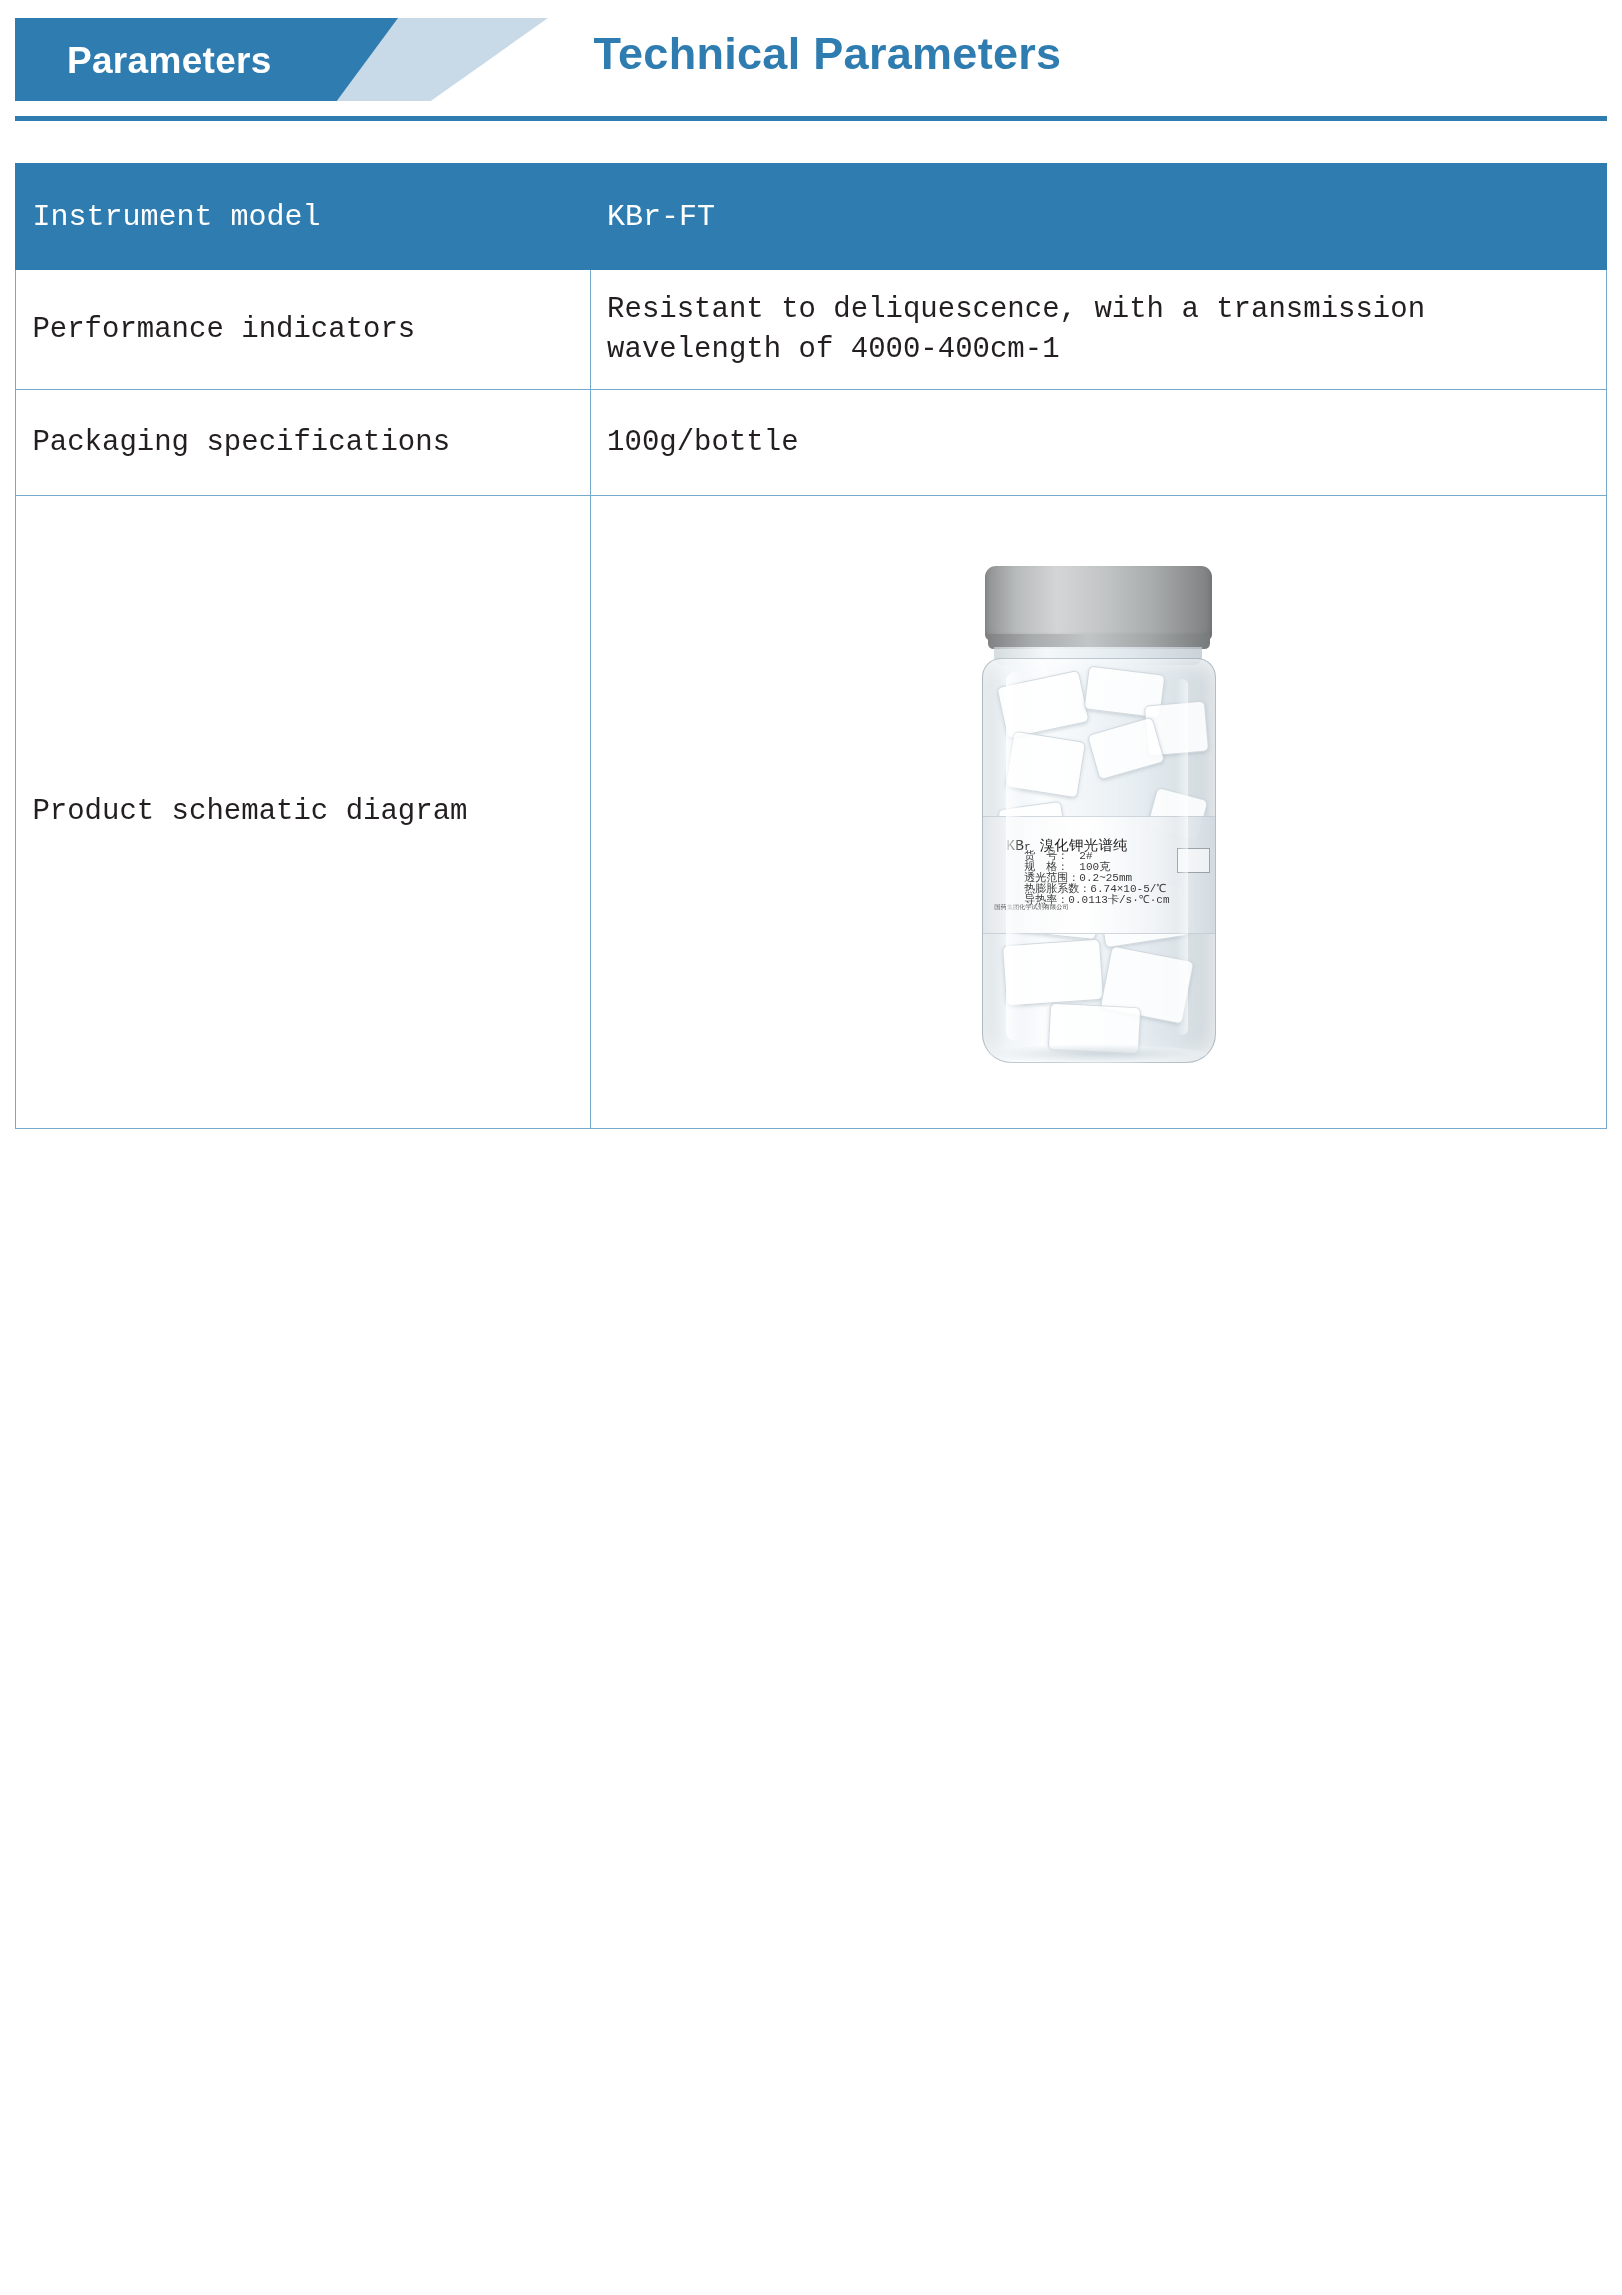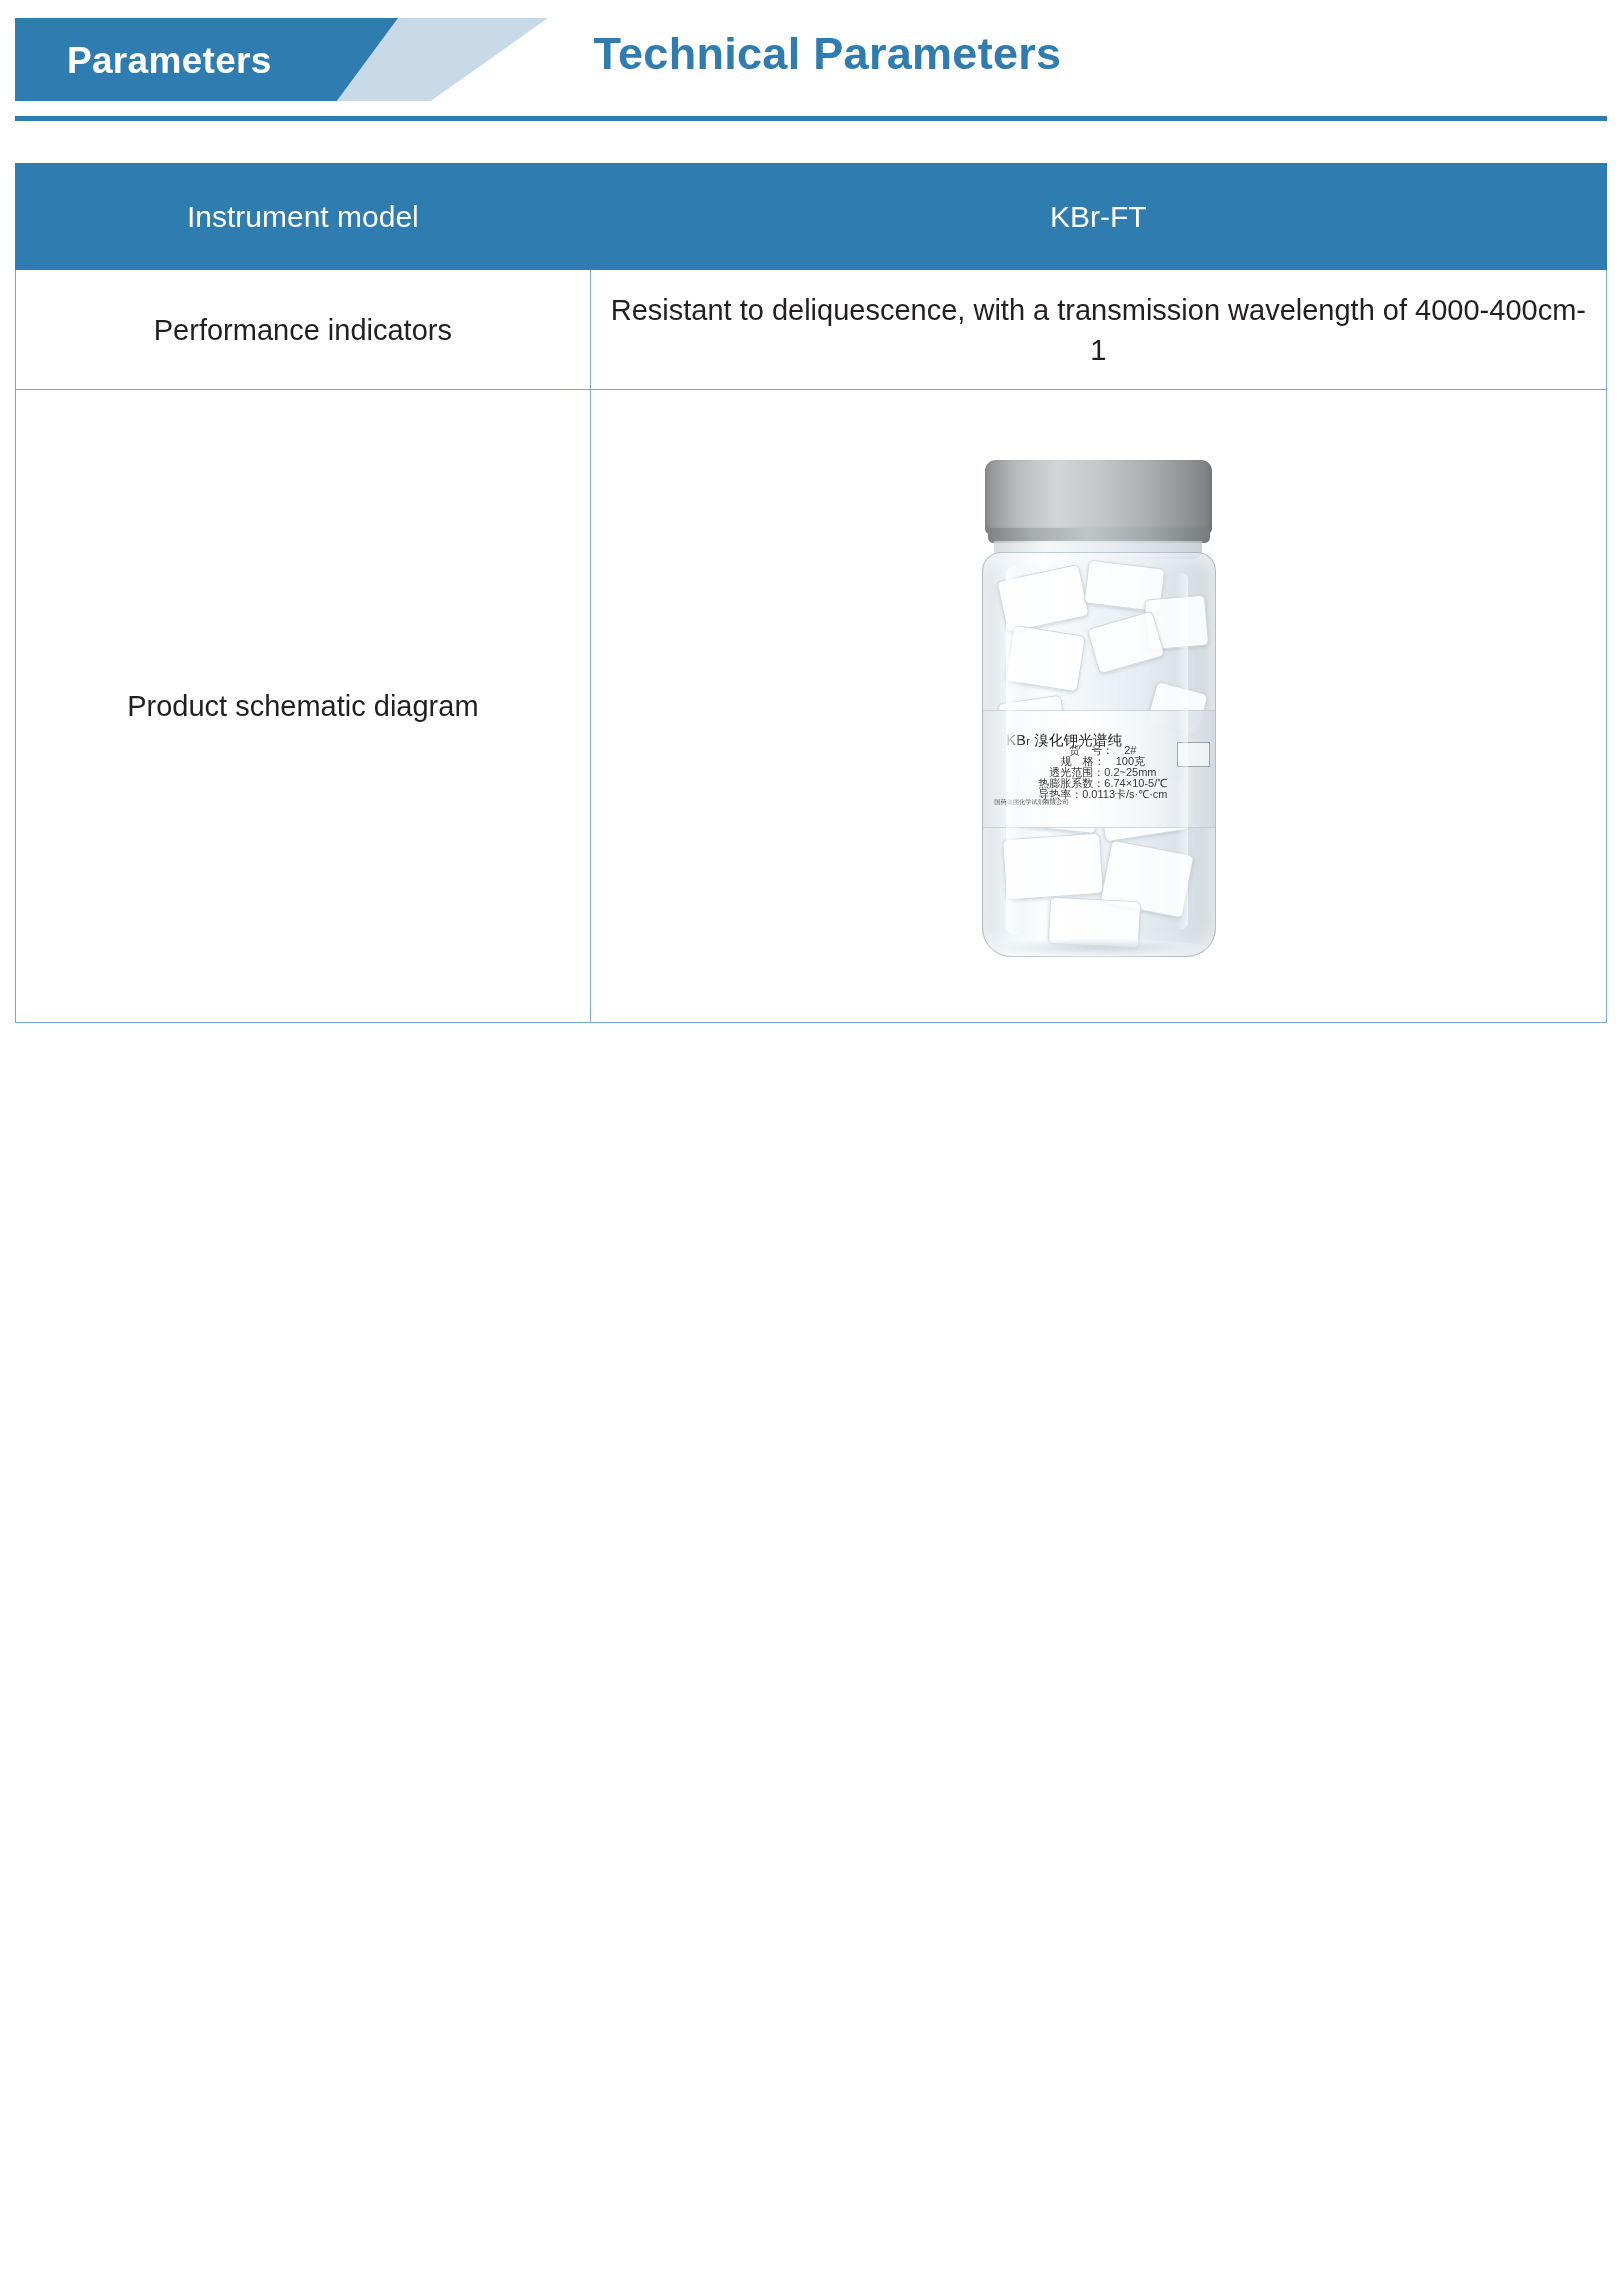--- a/index.html
+++ b/index.html
@@ -84,25 +84,26 @@
     position: absolute;
     left: 15px;
     top: 163px;
     width: 1592px;
     border-collapse: collapse;
     table-layout: fixed;
   }
   .table td {
     border: 1.4px solid #76a9cb;
     vertical-align: middle;
-    text-align: center;
+    text-align: left;
     font-size: 29px;
     line-height: 40px;
     padding: 15px 16.4px;
     font-weight: 400;
+    font-family: Liberation Mono, monospace;
   }
   .col-label { width: 574px; }
   .col-value { width: 1015px; }
 
   .row-head td {
     background: #2f7cb0;
     color: #ffffff;
     border-color: #2f7cb0;
     height: 75px;
     font-size: 30px;
@@ -313,20 +314,24 @@
     <col class="col-value">
   </colgroup>
   <tbody>
     <tr class="row-head">
       <td>Instrument model</td>
       <td class="sep-left">KBr-FT</td>
     </tr>
     <tr class="row-perf">
       <td>Performance indicators</td>
       <td class="cell-value-multiline">Resistant to deliquescence, with a transmission wavelength of 4000-400cm-1</td>
+    </tr>
+    <tr class="row-pack">
+      <td>Packaging specifications</td>
+      <td>100g/bottle</td>
     </tr>
     <tr class="row-image">
       <td>Product schematic diagram</td>
       <td>
         <div class="bottle-wrap">
           <div class="bottle">
             <div class="cap"></div>
             <div class="cap-rim"></div>
             <div class="neck"></div>
             <div class="body">

